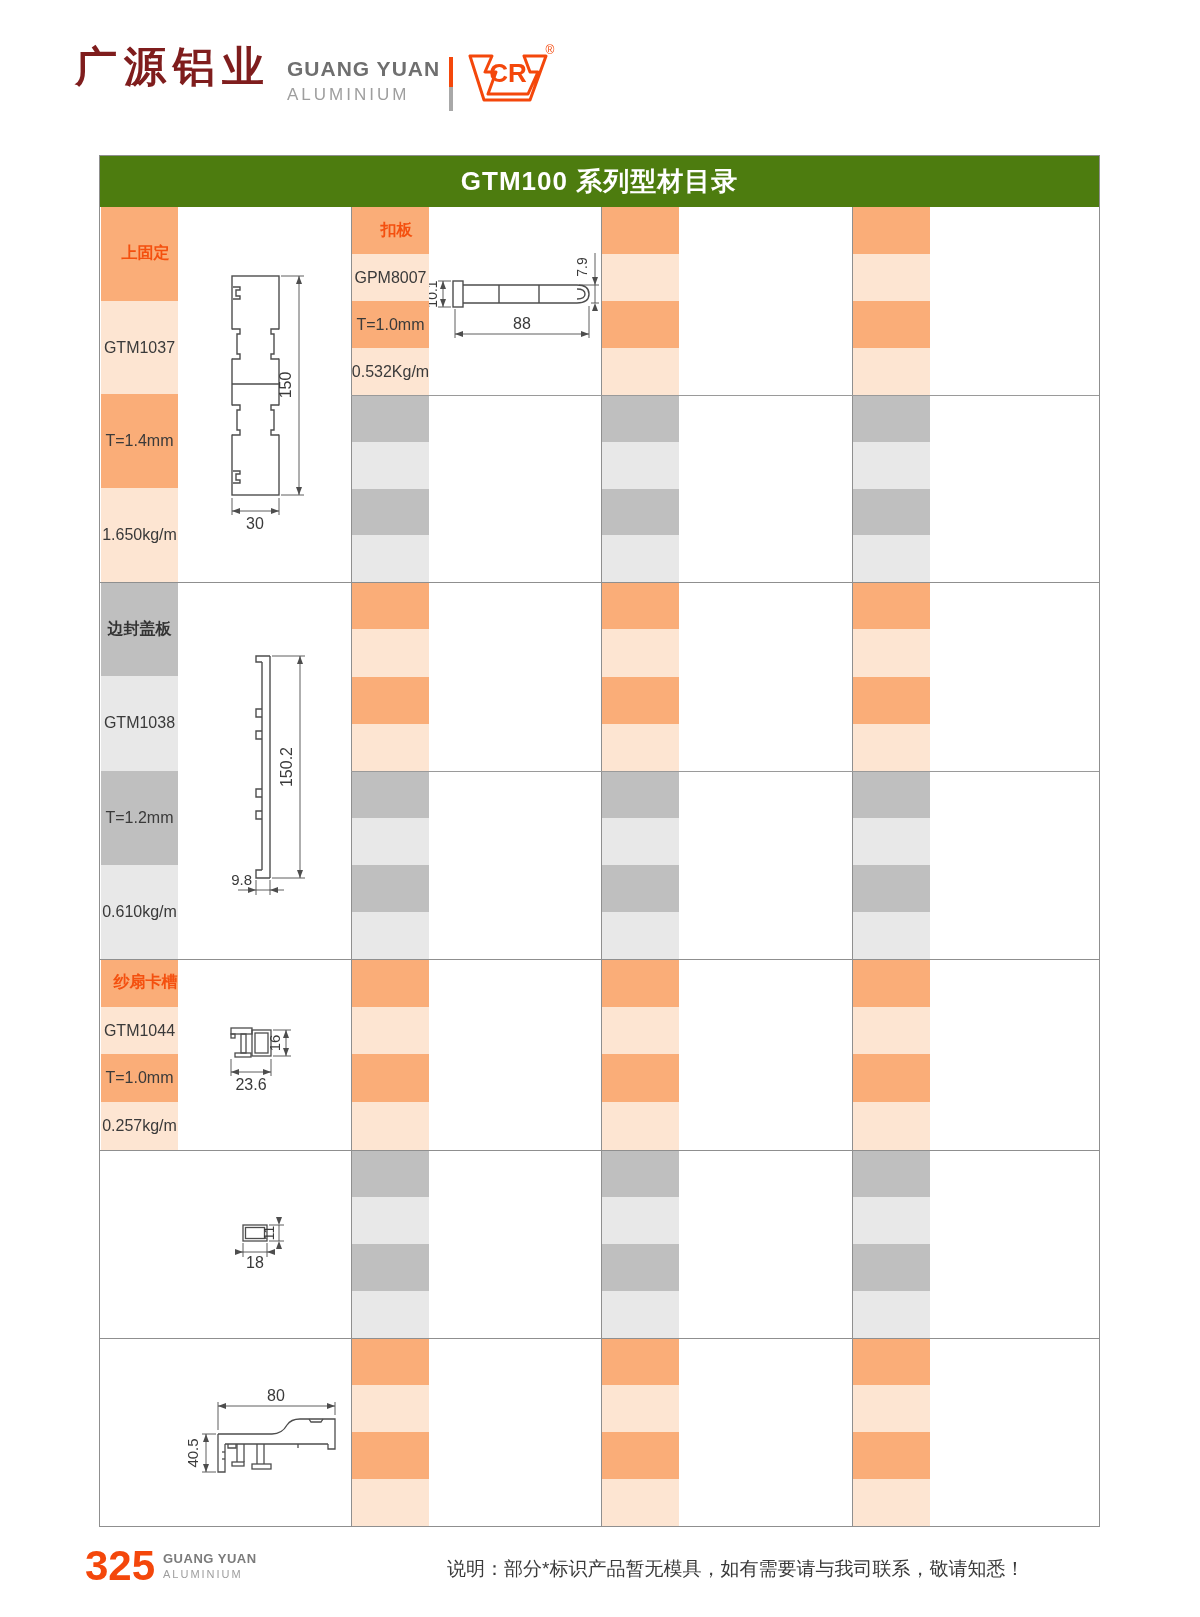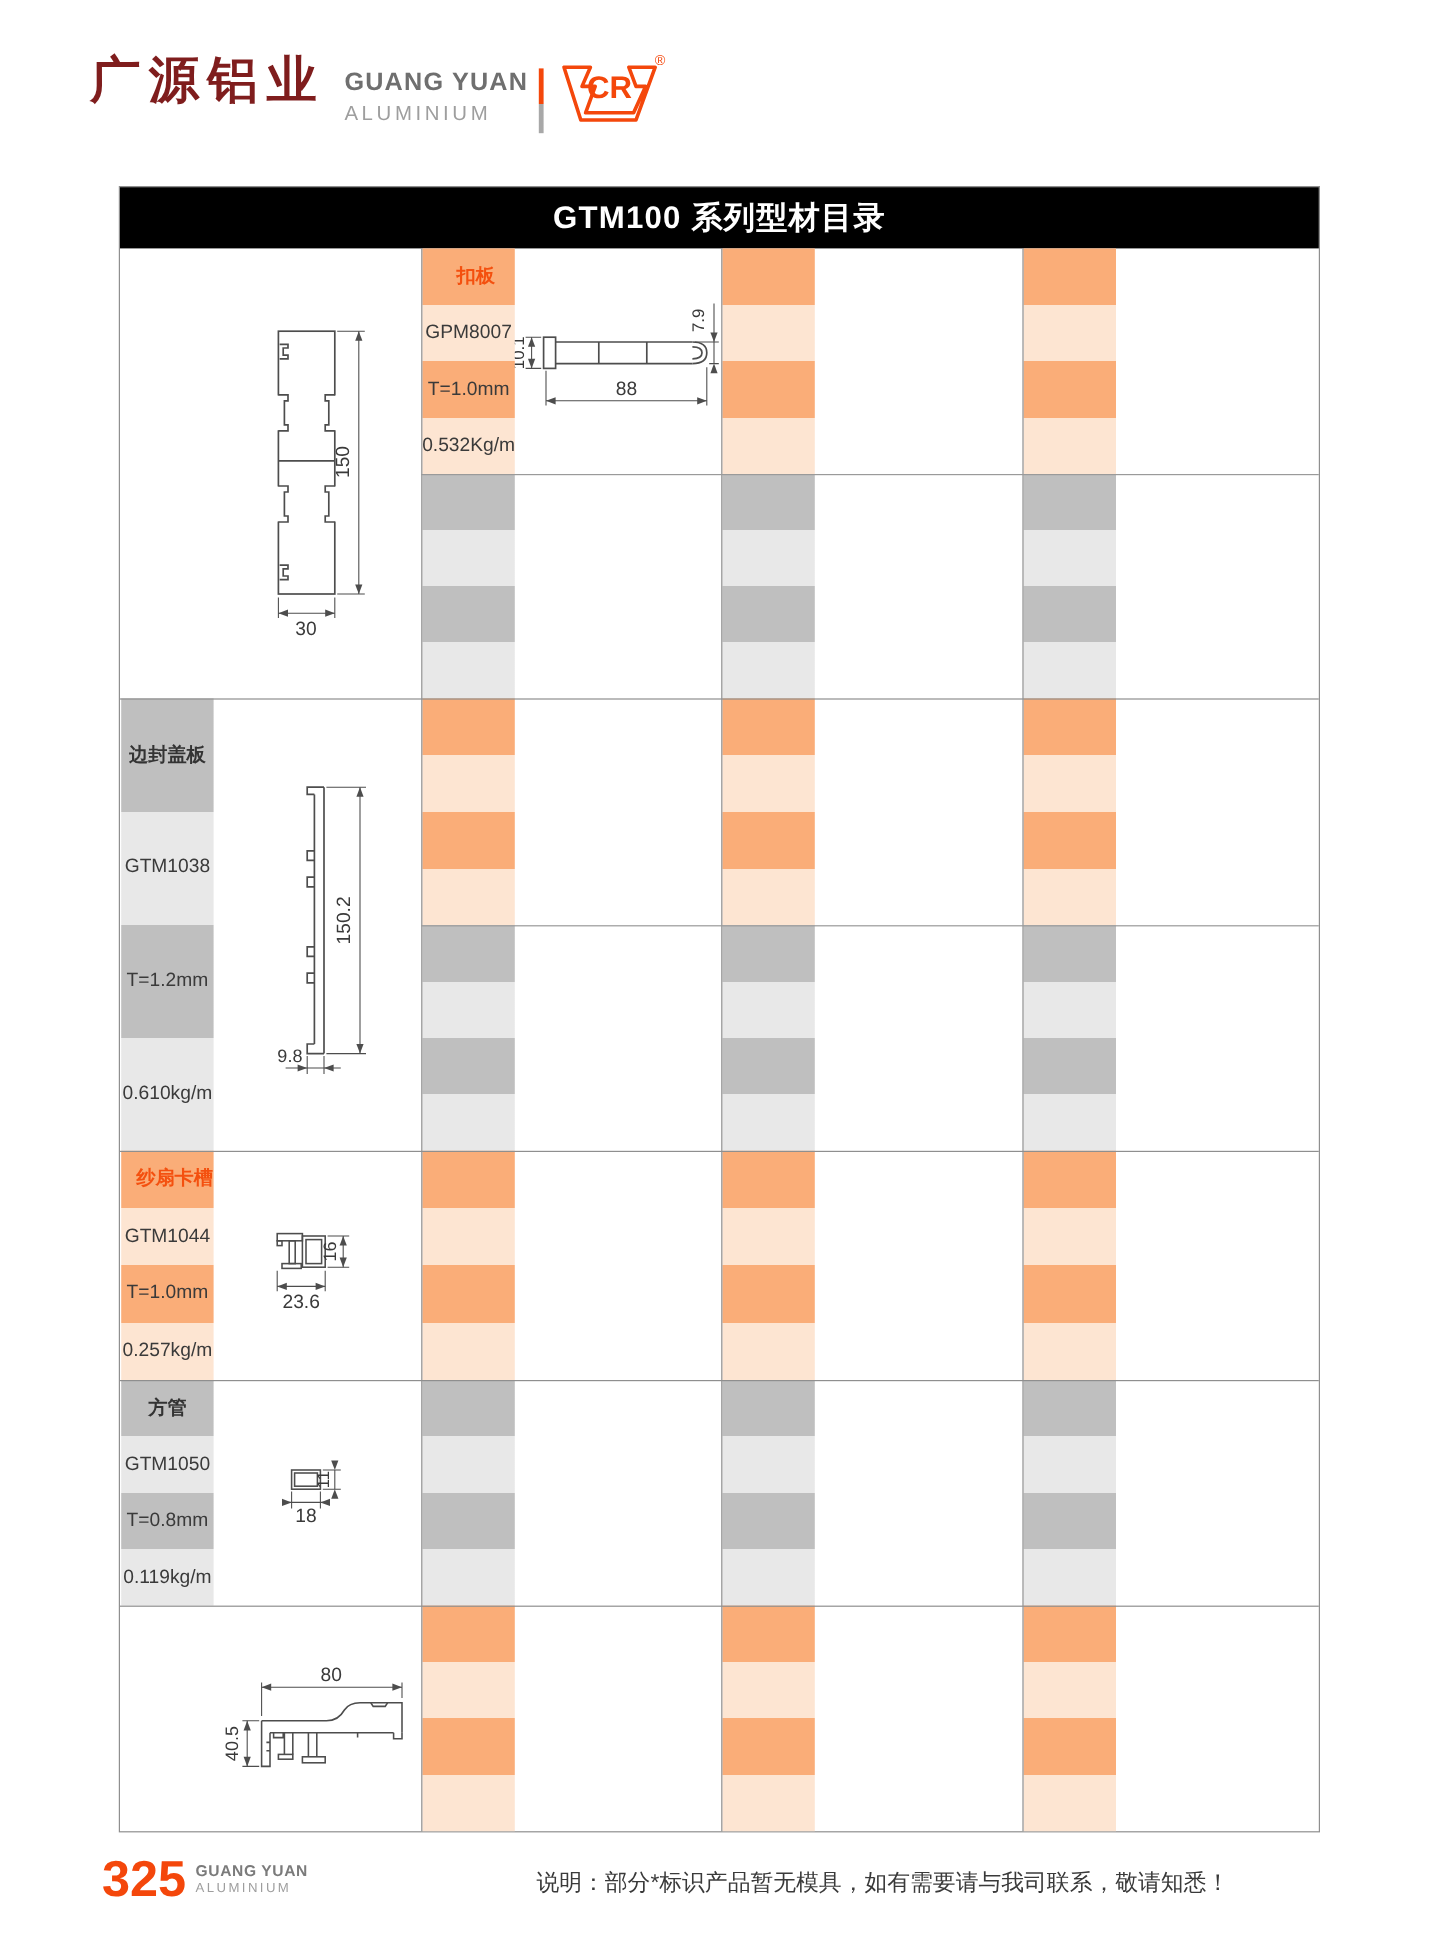--- a/index.html
+++ b/index.html
@@ -15,21 +15,21 @@
   
   .logo-cn { left:75px; top:44px; font-size:42px; font-weight:900; color:#7f1d1d; letter-spacing:7px; line-height:1.1; }
   .logo-en1 { left:287px; top:57px; font-size:21px; font-weight:800; color:#6f6f6f; letter-spacing:1px; }
   .logo-en2 { left:287px; top:85px; font-size:17px; font-weight:400; color:#9e9e9e; letter-spacing:3px; }
   .logo-sep { left:449px; top:57px; width:4px; height:54px;
     background:linear-gradient(to bottom, #F4470B 0 55%, #a8a8a8 55% 100%); }
   .logo-emblem { left:466px; top:42px; }
 
   
   .catalog { left:99px; top:155px; width:1001px; height:1372px; border:1px solid #8f8f8f; }
-  .header-bar { width:100%; height:51px; background:#000000; display:flex; align-items:center; justify-content:center; }
+  .header-bar { width:100%; height:51px; background:#4d7c0f; display:flex; align-items:center; justify-content:center; }
   .header-bar .title { color:#ffffff; font-size:26px; font-weight:bold; letter-spacing:1px; }
   .grid { position:relative; width:100%; height:1319px; }
 
   .vline { position:absolute; top:0; bottom:0; width:1px; background:#8f8f8f; }
   .hline { position:absolute; left:0; right:0; height:1px; background:#8f8f8f; z-index:5; }
   .split { position:absolute; left:251px; right:0; height:1px; background:#9a9a9a; z-index:5; }
 
   .cell { position:absolute; }
   .lbl { width:77px; display:flex; flex-direction:column; }
   .lbl > div { flex:1 1 0; display:flex; align-items:center; justify-content:center;
@@ -67,20 +67,26 @@
   </svg>
 </div>
 
 <div class="abs catalog">
   <div class="header-bar">
     <span class="title">GTM100 系列型材目录</span>
   </div>
 
   <div class="grid">
 
+    <div class="cell lbl stripes-o" style="left:1px; top:0; height:375px">
+      <div class="t org">上固定</div>
+      <div>GTM1037</div>
+      <div>T=1.4mm</div>
+      <div>1.650kg/m</div>
+    </div>
 
     <div class="draw" style="left:78px; top:0; width:173px; height:375px">
       <svg width="173" height="375" viewBox="0 0 173 375">
         <g stroke="#4d4d4d" stroke-width="1.4" fill="none">
           <rect x="54" y="69" width="47" height="219"></rect>
           <line x1="54" y1="177" x2="101" y2="177"></line>
         </g>
         <line x1="101" y1="122.5" x2="101" y2="151.5" stroke="#ffffff" stroke-width="3"></line>
         <line x1="101" y1="198.5" x2="101" y2="227.5" stroke="#ffffff" stroke-width="3"></line>
         <line x1="54" y1="122.5" x2="54" y2="151.5" stroke="#ffffff" stroke-width="3"></line>
@@ -239,26 +245,20 @@
         </g>
         <text transform="rotate(-90 102 84)" x="102" y="84" text-anchor="middle" font-size="15" fill="#3a3a3a">16</text>
         <text x="73" y="131" text-anchor="middle" font-size="16" fill="#3a3a3a">23.6</text>
       </svg>
     </div>
 
     <div class="cell lbl stripes-o" style="left:252px; top:752px; height:191px"></div>
     <div class="cell lbl stripes-o" style="left:502px; top:752px; height:191px"></div>
     <div class="cell lbl stripes-o" style="left:753px; top:752px; height:191px"></div>
 
-    <div class="cell lbl stripes-g" style="left:1px; top:943px; height:188px">
-      <div class="t dark">方管</div>
-      <div>GTM1050</div>
-      <div>T=0.8mm</div>
-      <div>0.119kg/m</div>
-    </div>
 
     <div class="draw" style="left:78px; top:943px; width:173px; height:188px">
       <svg width="173" height="188" viewBox="0 0 173 188">
         <g stroke="#4d4d4d" stroke-width="1.3" fill="none">
           <rect x="65" y="75" width="24" height="16"></rect>
           <rect x="67.5" y="77.5" width="19" height="11"></rect>
         </g>
         <g stroke="#4d4d4d" stroke-width="0.9" fill="none">
           <line x1="65" y1="93" x2="65" y2="107"></line>
           <line x1="89" y1="93" x2="89" y2="107"></line>

